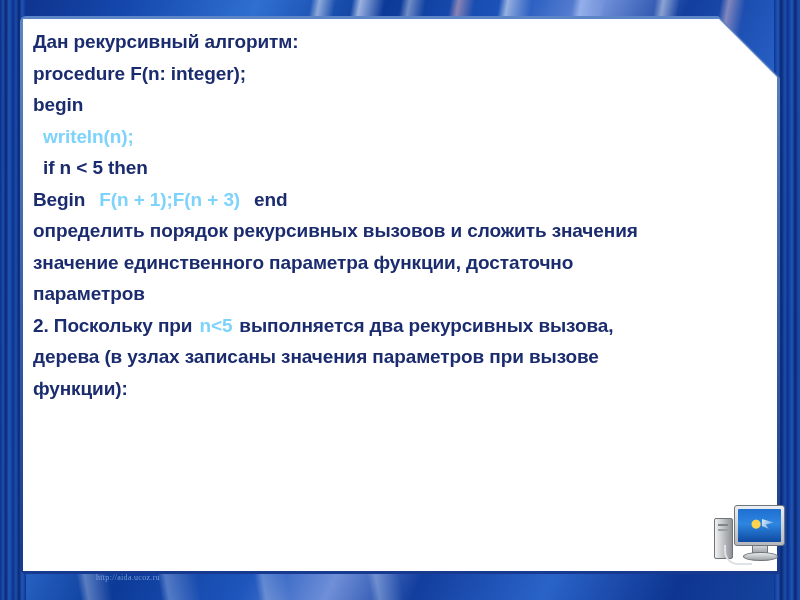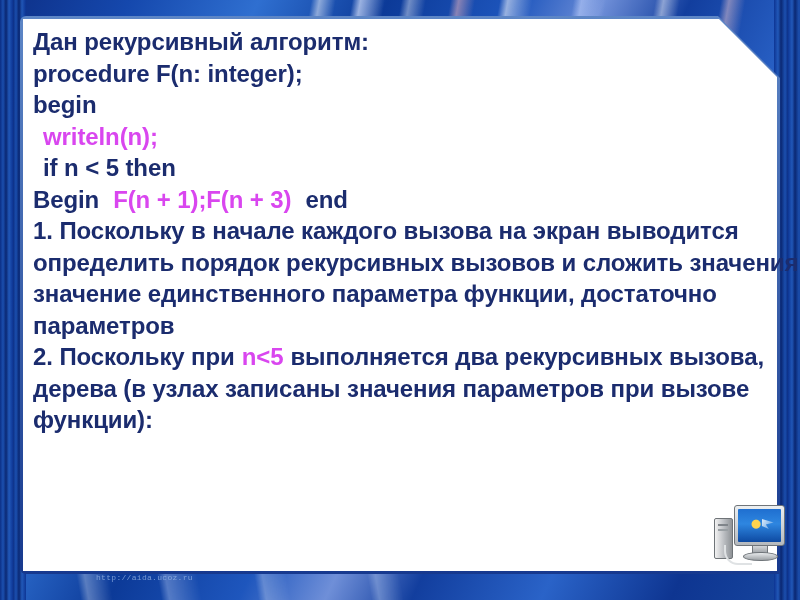--- a/index.html
+++ b/index.html
@@ -90,28 +90,28 @@
     border-top-left-radius: 14px;
   }
 
   
   .body-text {
     position: absolute;
     left: 33px;
     top: 26px;
     width: 745px;
     color: #1b2c6e;
-    font-size: 24px;
+    font-size: 19px;
     font-weight: bold;
     line-height: 31.5px;
     letter-spacing: -0.1px;
     white-space: nowrap;
   }
   .body-text .ln { display: block; }
-  .red { color: #d946ef; }
+  .red { color: #7dd3fc; }
   .indent1 { padding-left: 10px; }
   .gap { display: inline-block; width: 14px; }
   .gap-sm { display: inline-block; width: 7px; }
 
   
   .computer {
     position: absolute;
     left: 714px;
     top: 505px;
     width: 74px;
@@ -191,21 +191,21 @@
     border-right: none;
     border-radius: 0 0 0 14px;
   }
 
   
   .watermark {
     position: absolute;
     left: 96px;
     top: 573px;
     font-size: 8px;
-    font-family: Liberation Mono, monospace;
+    font-family: Liberation Serif, serif;
     color: #9bb8e6;
     letter-spacing: .3px;
     opacity: .75;
   }
 </style>
 </head>
 <body>
 
 <div class="slide">
 
@@ -219,21 +219,20 @@
   <div class="panel"></div>
   <div class="panel-round"></div>
 
   <div class="body-text">
     <span class="ln"><span>Дан рекурсивный алгоритм:</span></span>
     <span class="ln"><span>procedure F(n: integer);</span></span>
     <span class="ln"><span>begin</span></span>
     <span class="ln indent1"><span class="red">writeln(n);</span></span>
     <span class="ln indent1"><span>if n &lt; 5 then</span></span>
     <span class="ln"><span>Begin</span><span class="gap"></span><span class="red">F(n + 1);F(n + 3)</span><span class="gap"></span><span>end</span></span>
-    <span class="ln"><span>1. Поскольку в начале каждого вызова на экран выводится</span></span>
     <span class="ln"><span>определить порядок рекурсивных вызовов и сложить значения</span></span>
     <span class="ln"><span>значение единственного параметра функции, достаточно</span></span>
     <span class="ln"><span>параметров</span></span>
     <span class="ln"><span>2. Поскольку при</span><span class="gap-sm"></span><span class="red">n&lt;5</span><span class="gap-sm"></span><span>выполняется два рекурсивных вызова,</span></span>
     <span class="ln"><span>дерева (в узлах записаны значения параметров при вызове</span></span>
     <span class="ln"><span>функции):</span></span>
   </div>
 
   <div class="computer">
     <div class="tower"></div>

